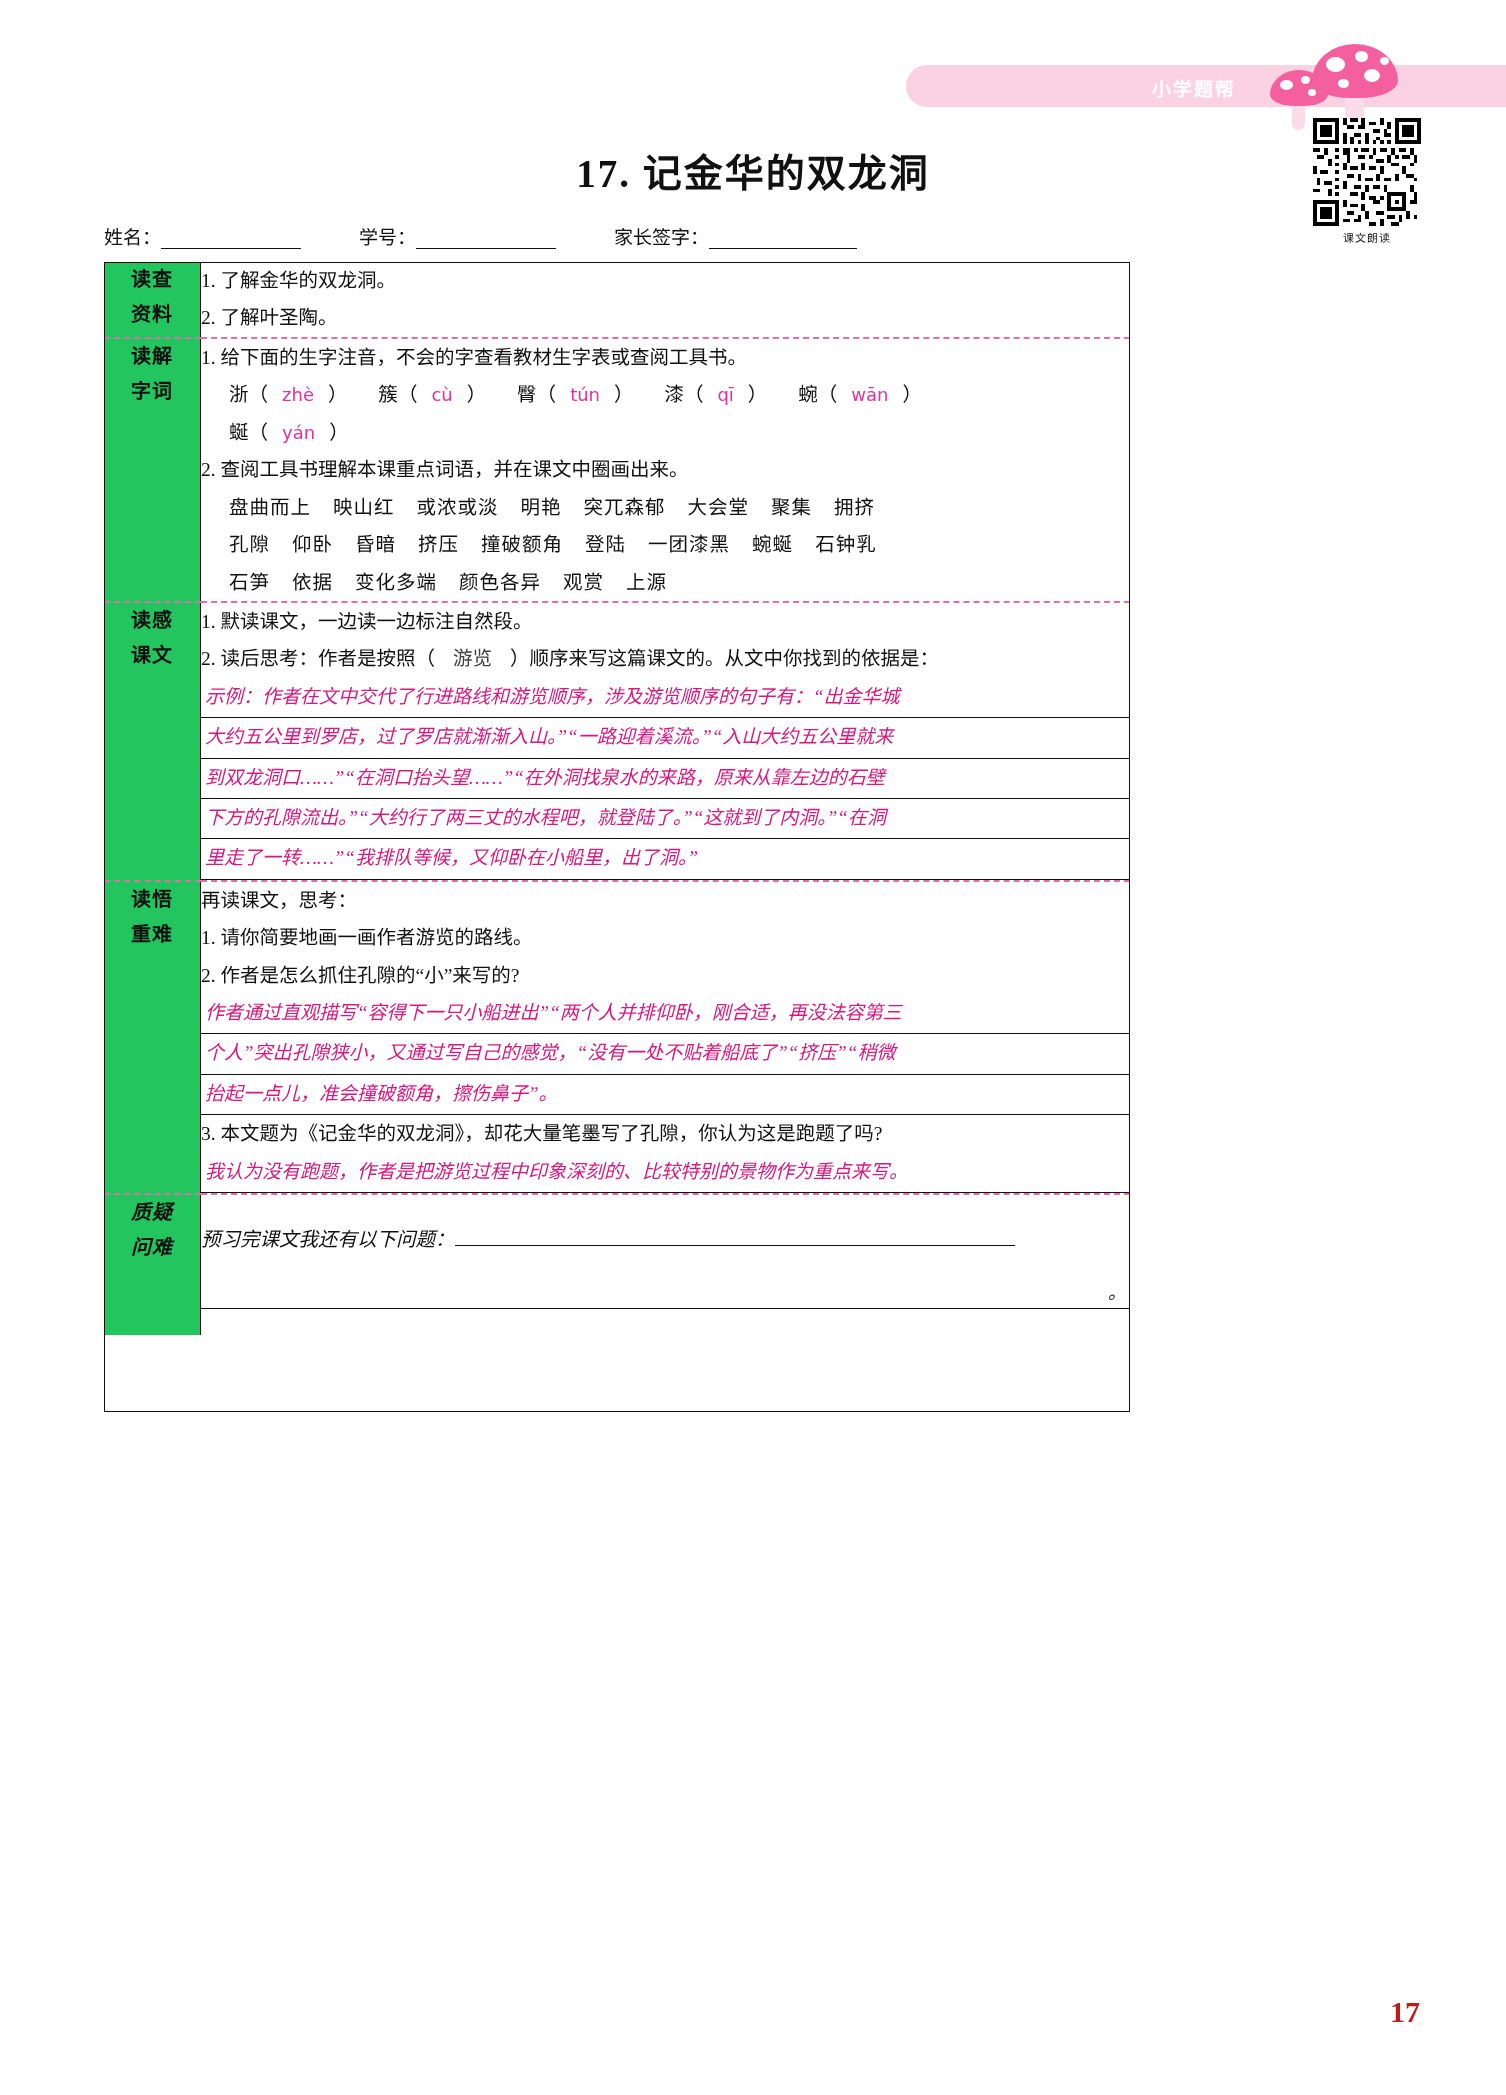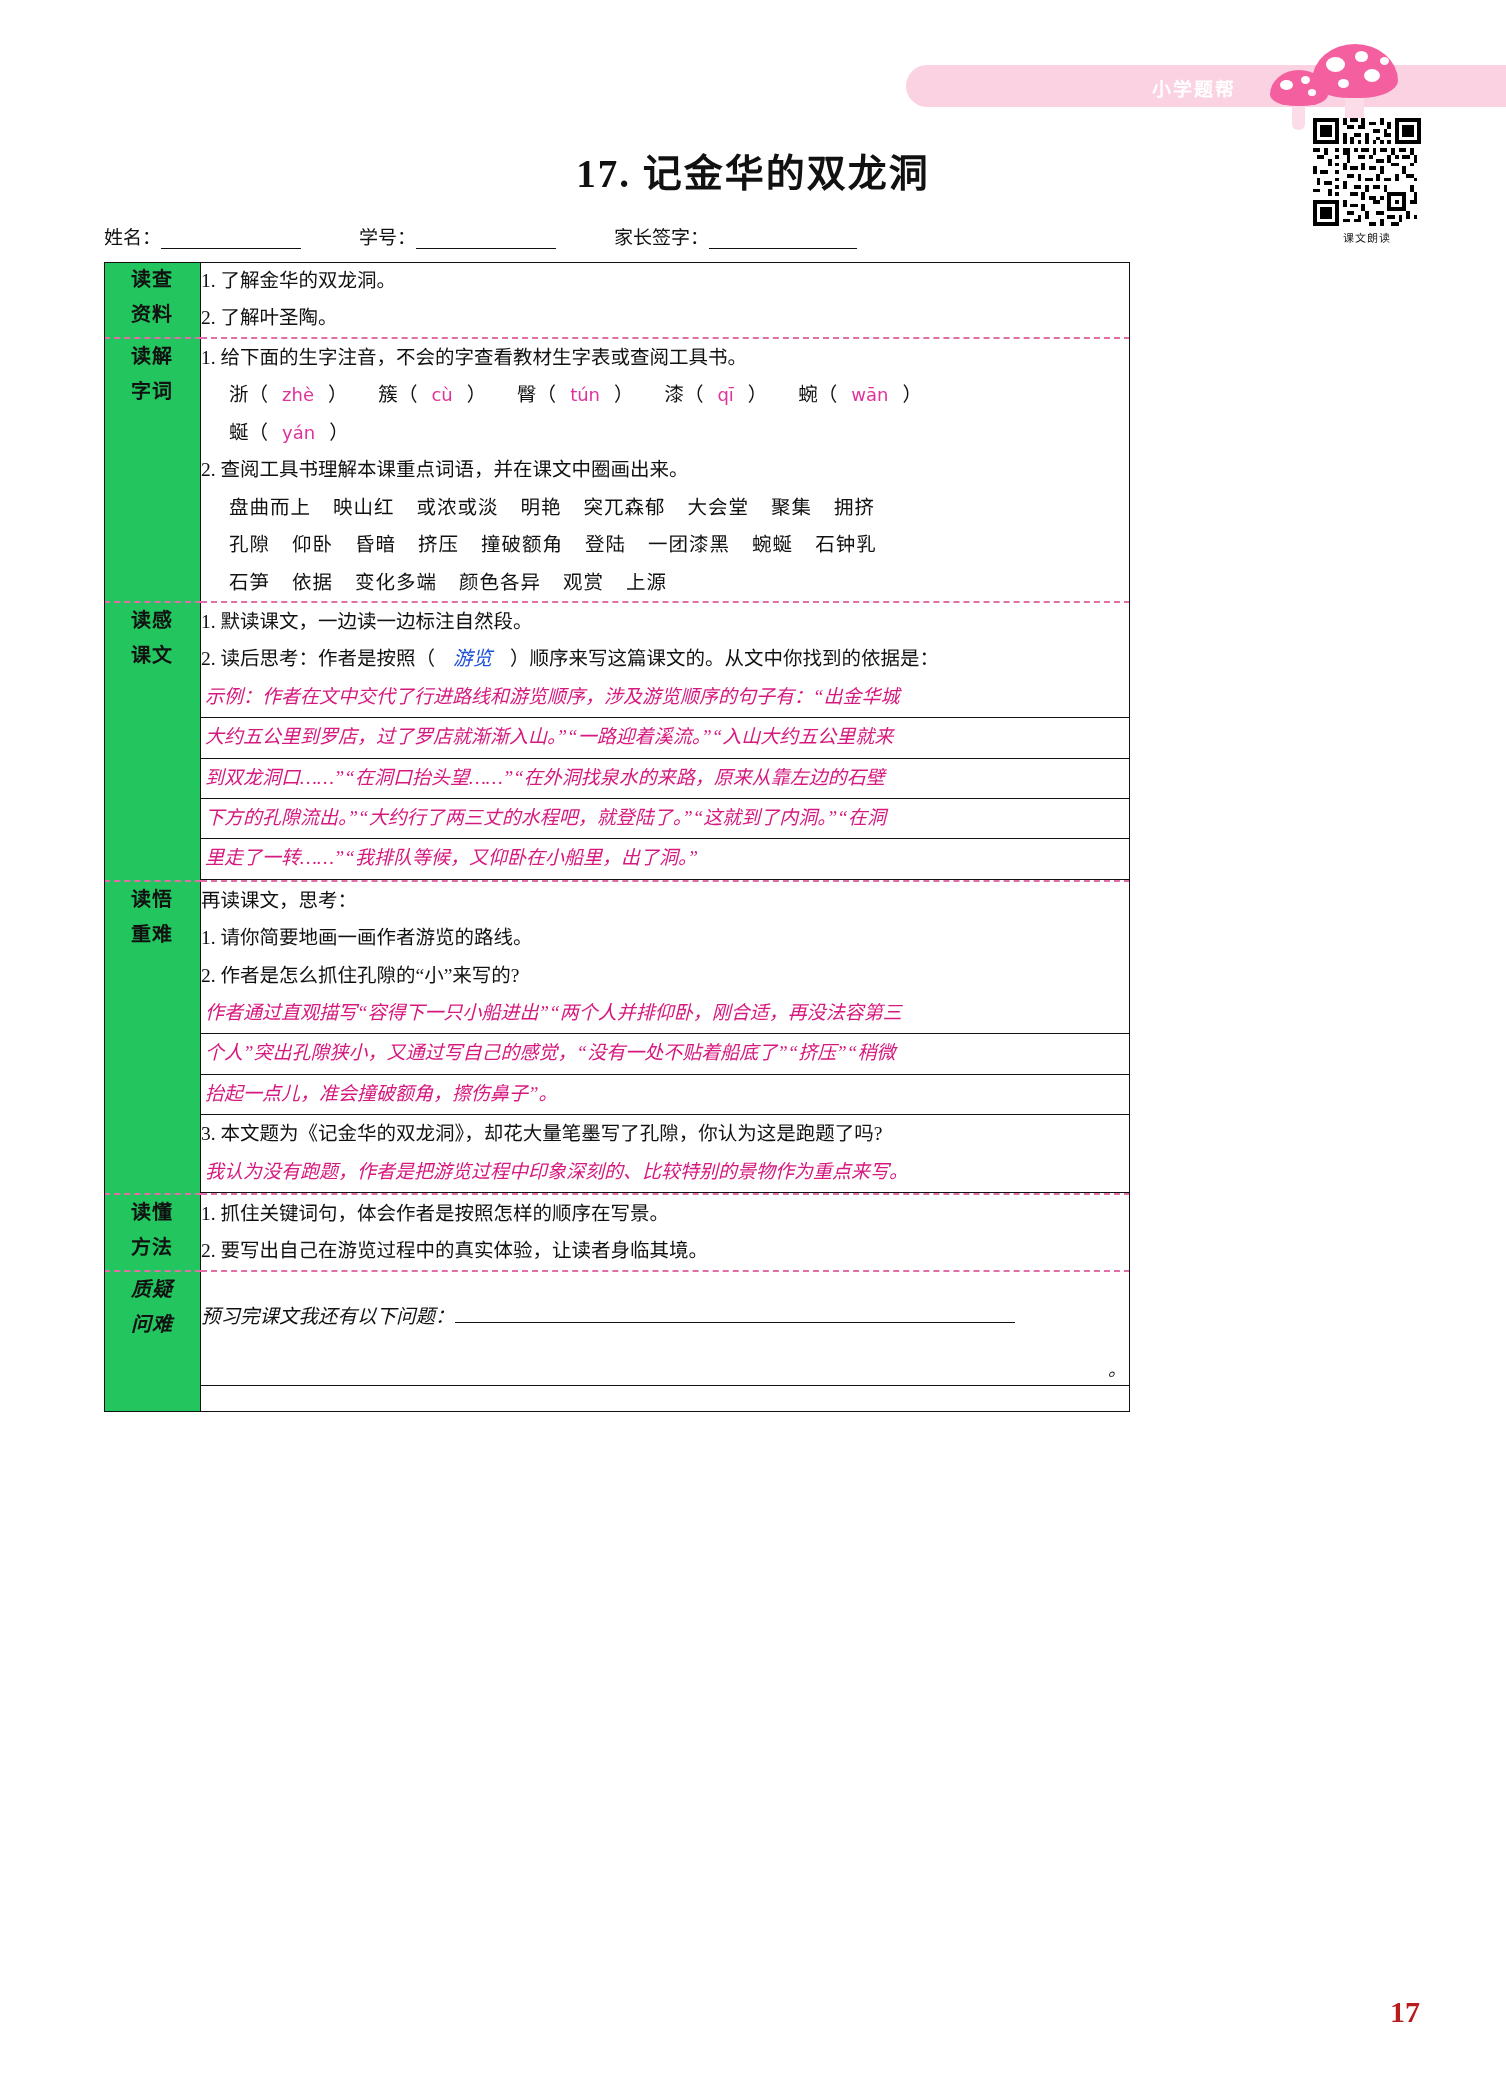--- a/index.html
+++ b/index.html
@@ -97,21 +97,21 @@
     color:#d6197f;
     font-family:"Liberation Serif","DejaVu Serif",serif;
     font-style:italic;
     font-size:19px;
     line-height:2.02;
   }
   .hw-line{
     display:block;border-bottom:1.4px solid #111;
     padding-left:4px;padding-bottom:1px;white-space:nowrap;
   }
-  .fillin{color:#1d4ed8;font-style:italic;padding:0 18px;}
+  .fillin{color:#404040;padding:0 18px;}
 
   
   .qrule{display:inline-block;border-bottom:1.5px solid #111;height:20px;}
   .qline2{display:block;border-bottom:1.5px solid #111;height:34px;margin-top:16px;position:relative;}
   .qline2 .dot-end{position:absolute;right:4px;bottom:-2px;font-size:18px;}
 
   .pagenum{
     position:absolute;right:86px;bottom:66px;
     font-size:30px;font-weight:bold;color:#b91c1c;
     font-family:"Liberation Serif","DejaVu Serif",serif;
@@ -388,30 +388,20 @@
           <span class="hw-line">个人”突出孔隙狭小，又通过写自己的感觉，“没有一处不贴着船底了”“挤压”“稍微</span>
           <span class="hw-line">抬起一点儿，准会撞破额角，擦伤鼻子”。</span>
         </div>
         <div class="ln">3. 本文题为《记金华的双龙洞》，却花大量笔墨写了孔隙，你认为这是跑题了吗?</div>
         <div class="hw">
           <span class="hw-line">我认为没有跑题，作者是把游览过程中印象深刻的、比较特别的景物作为重点来写。</span>
         </div>
       </td>
     </tr>
 
-    <tr class="rowline">
-      <td class="cat">
-        <div>读懂</div>
-        <div>方法</div>
-      </td>
-      <td class="body">
-        <div class="ln">1. 抓住关键词句，体会作者是按照怎样的顺序在写景。</div>
-        <div class="ln">2. 要写出自己在游览过程中的真实体验，让读者身临其境。</div>
-      </td>
-    </tr>
 
     <tr class="last">
       <td class="cat">
         <div>质疑</div>
         <div>问难</div>
       </td>
       <td class="body" style="padding-top:26px;padding-bottom:26px;">
         <div class="ln">
           <span>预习完课文我还有以下问题：</span><span class="qrule" style="width:560px;"></span>
         </div>

